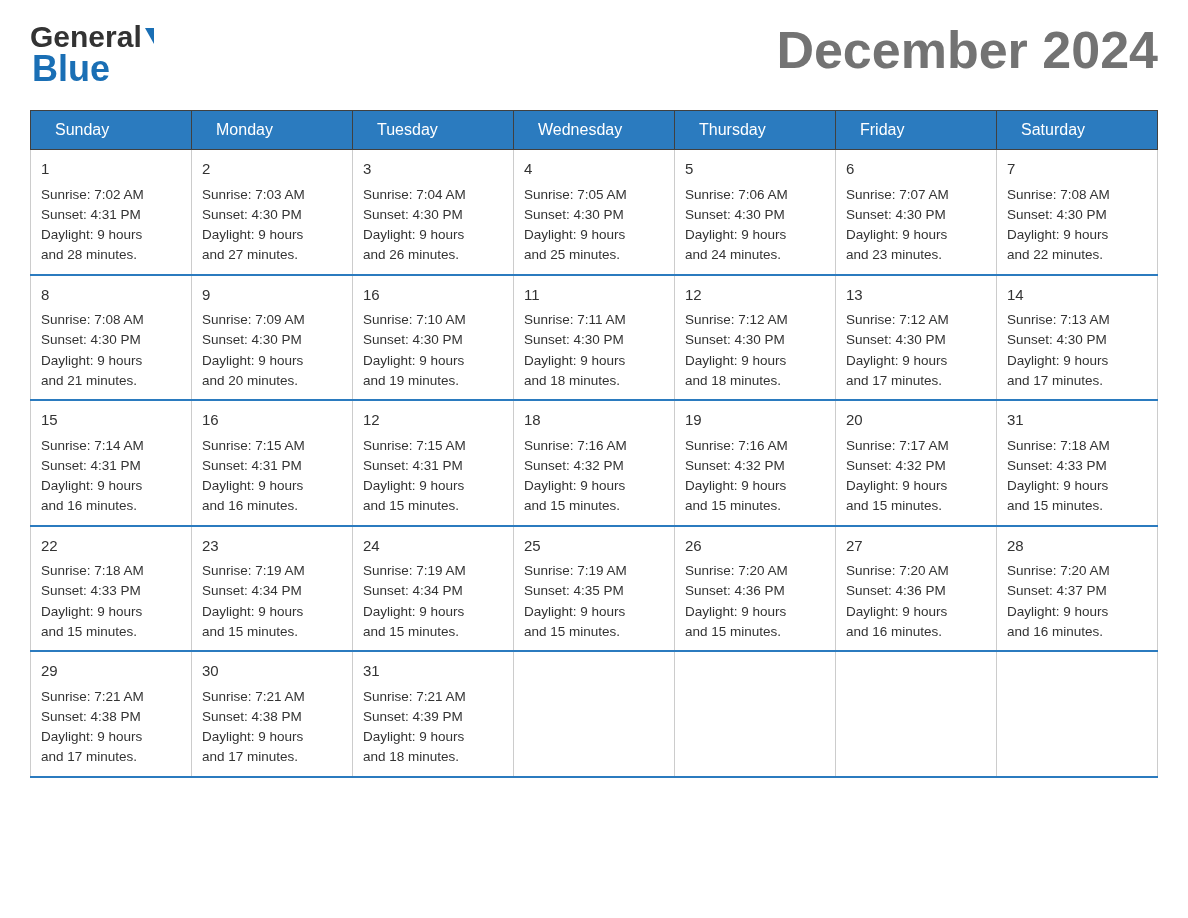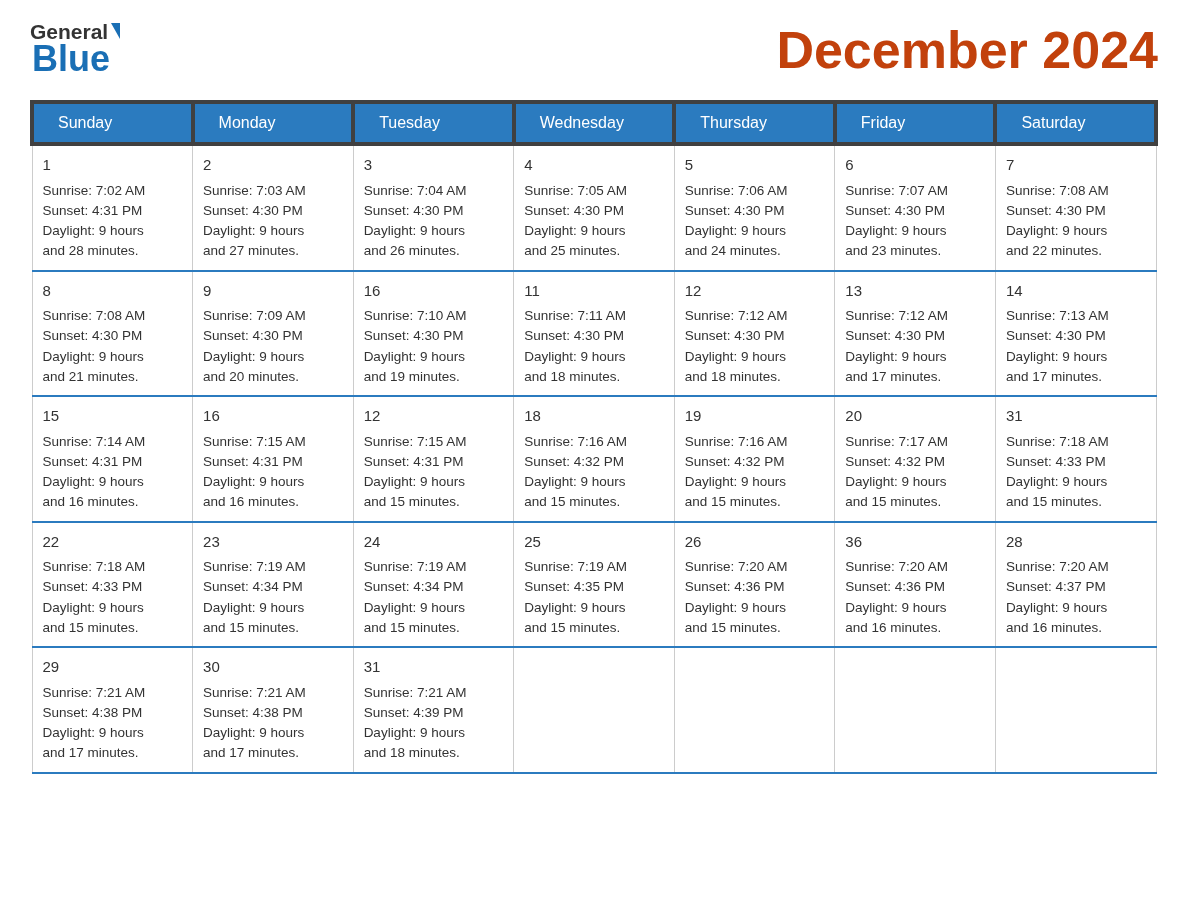--- a/index.html
+++ b/index.html
@@ -20,41 +20,41 @@
       display: flex;
       flex-direction: column;
       align-items: flex-start;
     }
     .title-block {
       text-align: right;
     }
     .title-block h1 {
       font-size: 52px;
       font-weight: bold;
-      color: #c2410c;
+      color: #737373;
     }
     .title-block h2 {
       font-size: 22px;
       font-weight: normal;
       color: #444;
       margin-top: 4px;
     }
     table {
       width: 100%;
       border-collapse: collapse;
       table-layout: fixed;
     }
     thead tr th {
       background-color: #2b7bbf;
       color: #fff;
       text-align: left;
       padding: 10px 24px;
       font-size: 16px;
       font-weight: normal;
-      border: 4px solid #404040;
+      border: 1px solid #404040;
     }
     tbody tr td {
       vertical-align: top;
       padding: 8px 10px;
       font-size: 13.5px;
       color: #333;
       border: 1px solid #ccc;
       line-height: 1.5;
       min-height: 90px;
     }
@@ -70,21 +70,21 @@
     .empty-cell {
       background: #fff;
     }
   </style>
 </head>
 <body>
 
 <div class="header">
   <div class="logo">
     <div style="display:flex; align-items:center;">
-      <span style="font-size:21px; font-weight:bold; color:#333;">General</span>
+      <span style="font-size:30px; font-weight:bold; color:#333;">General</span>
       <span style="display:inline-block; width:0; height:0; border-left:9px solid transparent; border-right:0px solid transparent; border-bottom:0px solid transparent; border-top:16px solid #1a6fb5; margin-left:3px; margin-bottom:2px;"></span>
     </div>
     <div style="font-size:36px; font-weight:bold; color:#1a6fb5; margin-top:-6px; margin-left:2px;">Blue</div>
   </div>
   <div class="title-block">
     <h1>December 2024</h1>
   </div>
 </div>
 
 <table>
@@ -126,21 +126,21 @@
         <td><span class="day-num">19</span>Sunrise: 7:16 AM<br>Sunset: 4:32 PM<br>Daylight: 9 hours<br>and 15 minutes.</td>
         <td><span class="day-num">20</span>Sunrise: 7:17 AM<br>Sunset: 4:32 PM<br>Daylight: 9 hours<br>and 15 minutes.</td>
         <td><span class="day-num">31</span>Sunrise: 7:18 AM<br>Sunset: 4:33 PM<br>Daylight: 9 hours<br>and 15 minutes.</td>
       </tr>
       <tr>
         <td><span class="day-num">22</span>Sunrise: 7:18 AM<br>Sunset: 4:33 PM<br>Daylight: 9 hours<br>and 15 minutes.</td>
         <td><span class="day-num">23</span>Sunrise: 7:19 AM<br>Sunset: 4:34 PM<br>Daylight: 9 hours<br>and 15 minutes.</td>
         <td><span class="day-num">24</span>Sunrise: 7:19 AM<br>Sunset: 4:34 PM<br>Daylight: 9 hours<br>and 15 minutes.</td>
         <td><span class="day-num">25</span>Sunrise: 7:19 AM<br>Sunset: 4:35 PM<br>Daylight: 9 hours<br>and 15 minutes.</td>
         <td><span class="day-num">26</span>Sunrise: 7:20 AM<br>Sunset: 4:36 PM<br>Daylight: 9 hours<br>and 15 minutes.</td>
-        <td><span class="day-num">36</span>Sunrise: 7:20 AM<br>Sunset: 4:36 PM<br>Daylight: 9 hours<br>and 16 minutes.</td>
+        <td><span class="day-num">27</span>Sunrise: 7:20 AM<br>Sunset: 4:36 PM<br>Daylight: 9 hours<br>and 16 minutes.</td>
         <td><span class="day-num">28</span>Sunrise: 7:20 AM<br>Sunset: 4:37 PM<br>Daylight: 9 hours<br>and 16 minutes.</td>
       </tr>
       <tr>
         <td><span class="day-num">29</span>Sunrise: 7:21 AM<br>Sunset: 4:38 PM<br>Daylight: 9 hours<br>and 17 minutes.</td>
         <td><span class="day-num">30</span>Sunrise: 7:21 AM<br>Sunset: 4:38 PM<br>Daylight: 9 hours<br>and 17 minutes.</td>
         <td><span class="day-num">31</span>Sunrise: 7:21 AM<br>Sunset: 4:39 PM<br>Daylight: 9 hours<br>and 18 minutes.</td>
         <td class="empty-cell">&nbsp;</td>
         <td class="empty-cell">&nbsp;</td>
         <td class="empty-cell">&nbsp;</td>
         <td class="empty-cell">&nbsp;</td>

